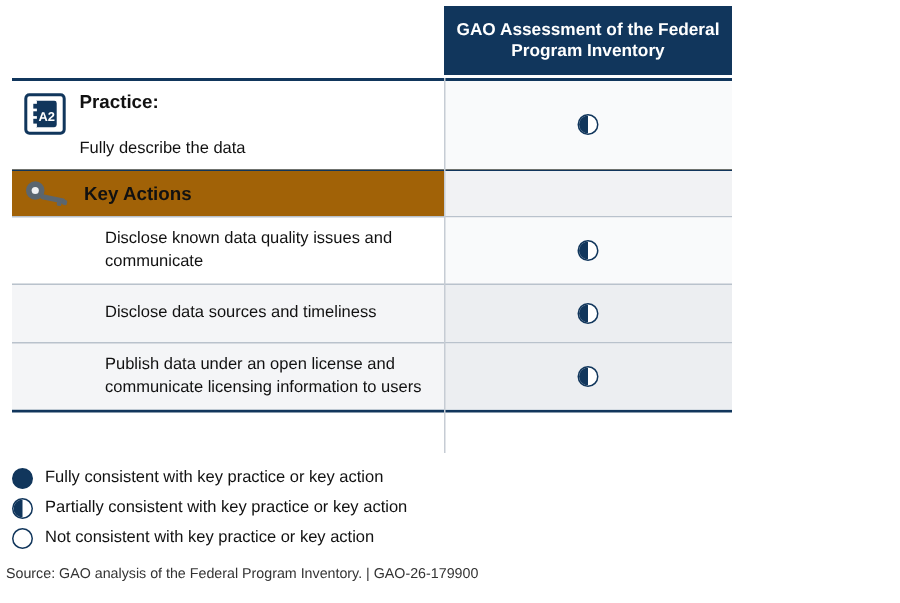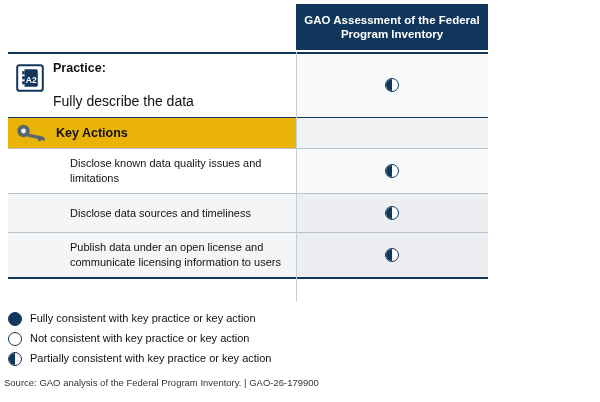--- a/index.html
+++ b/index.html
@@ -87,29 +87,29 @@
     flex-direction: column;
     justify-content: flex-start;
   }
   .practice-title {
     font-size: 12.5px;
     font-weight: bold;
     color: #111111;
     line-height: 1.35;
   }
   .practice-desc {
-    font-size: 14px;
+    font-size: 11px;
     color: #111111;
     line-height: 1.35;
     margin-top: 15px;
   }
 
   
   .row-keyactions {
-    background: #eab308;
+    background: #a16207;
     border-top: 1.5px solid #11365c;
     min-height: 30px;
   }
   .row-keyactions .cell-text {
     padding: 4px 8px 4px 8px;
     gap: 10px;
     align-items: center;
   }
   .row-keyactions .cell-mark {
     background: #f1f2f4;
@@ -282,21 +282,21 @@
             </g>
           </svg>
         </span>
         <span class="keyactions-title">Key Actions</span>
       </div>
       <div class="cell-mark"></div>
     </div>
 
     <div class="row row-action">
       <div class="cell-text">
-        <span class="action-text">Disclose known data quality issues and limitations</span>
+        <span class="action-text">Disclose known data quality issues and communicate</span>
       </div>
       <div class="cell-mark">
         <span class="ball half"></span>
       </div>
     </div>
 
     <div class="row row-action alt">
       <div class="cell-text">
         <span class="action-text">Disclose data sources and timeliness</span>
       </div>
@@ -318,25 +318,25 @@
   </div>
 
   <div class="divider"></div>
 
   <div class="legend">
     <div class="legend-item">
       <span class="ball full"></span>
       <span class="legend-label">Fully consistent with key practice or key action</span>
     </div>
     <div class="legend-item">
+      <span class="ball half"></span>
+      <span class="legend-label">Partially consistent with key practice or key action</span>
+    </div>
+    <div class="legend-item">
       <span class="ball none"></span>
       <span class="legend-label">Not consistent with key practice or key action</span>
     </div>
-    <div class="legend-item">
-      <span class="ball half"></span>
-      <span class="legend-label">Partially consistent with key practice or key action</span>
-    </div>
   </div>
 
   <div class="source">Source: GAO analysis of the Federal Program Inventory.  |  GAO-26-179900</div>
   <div class="bottom-rule"></div>
 
 </div>
 
 </body></html>

